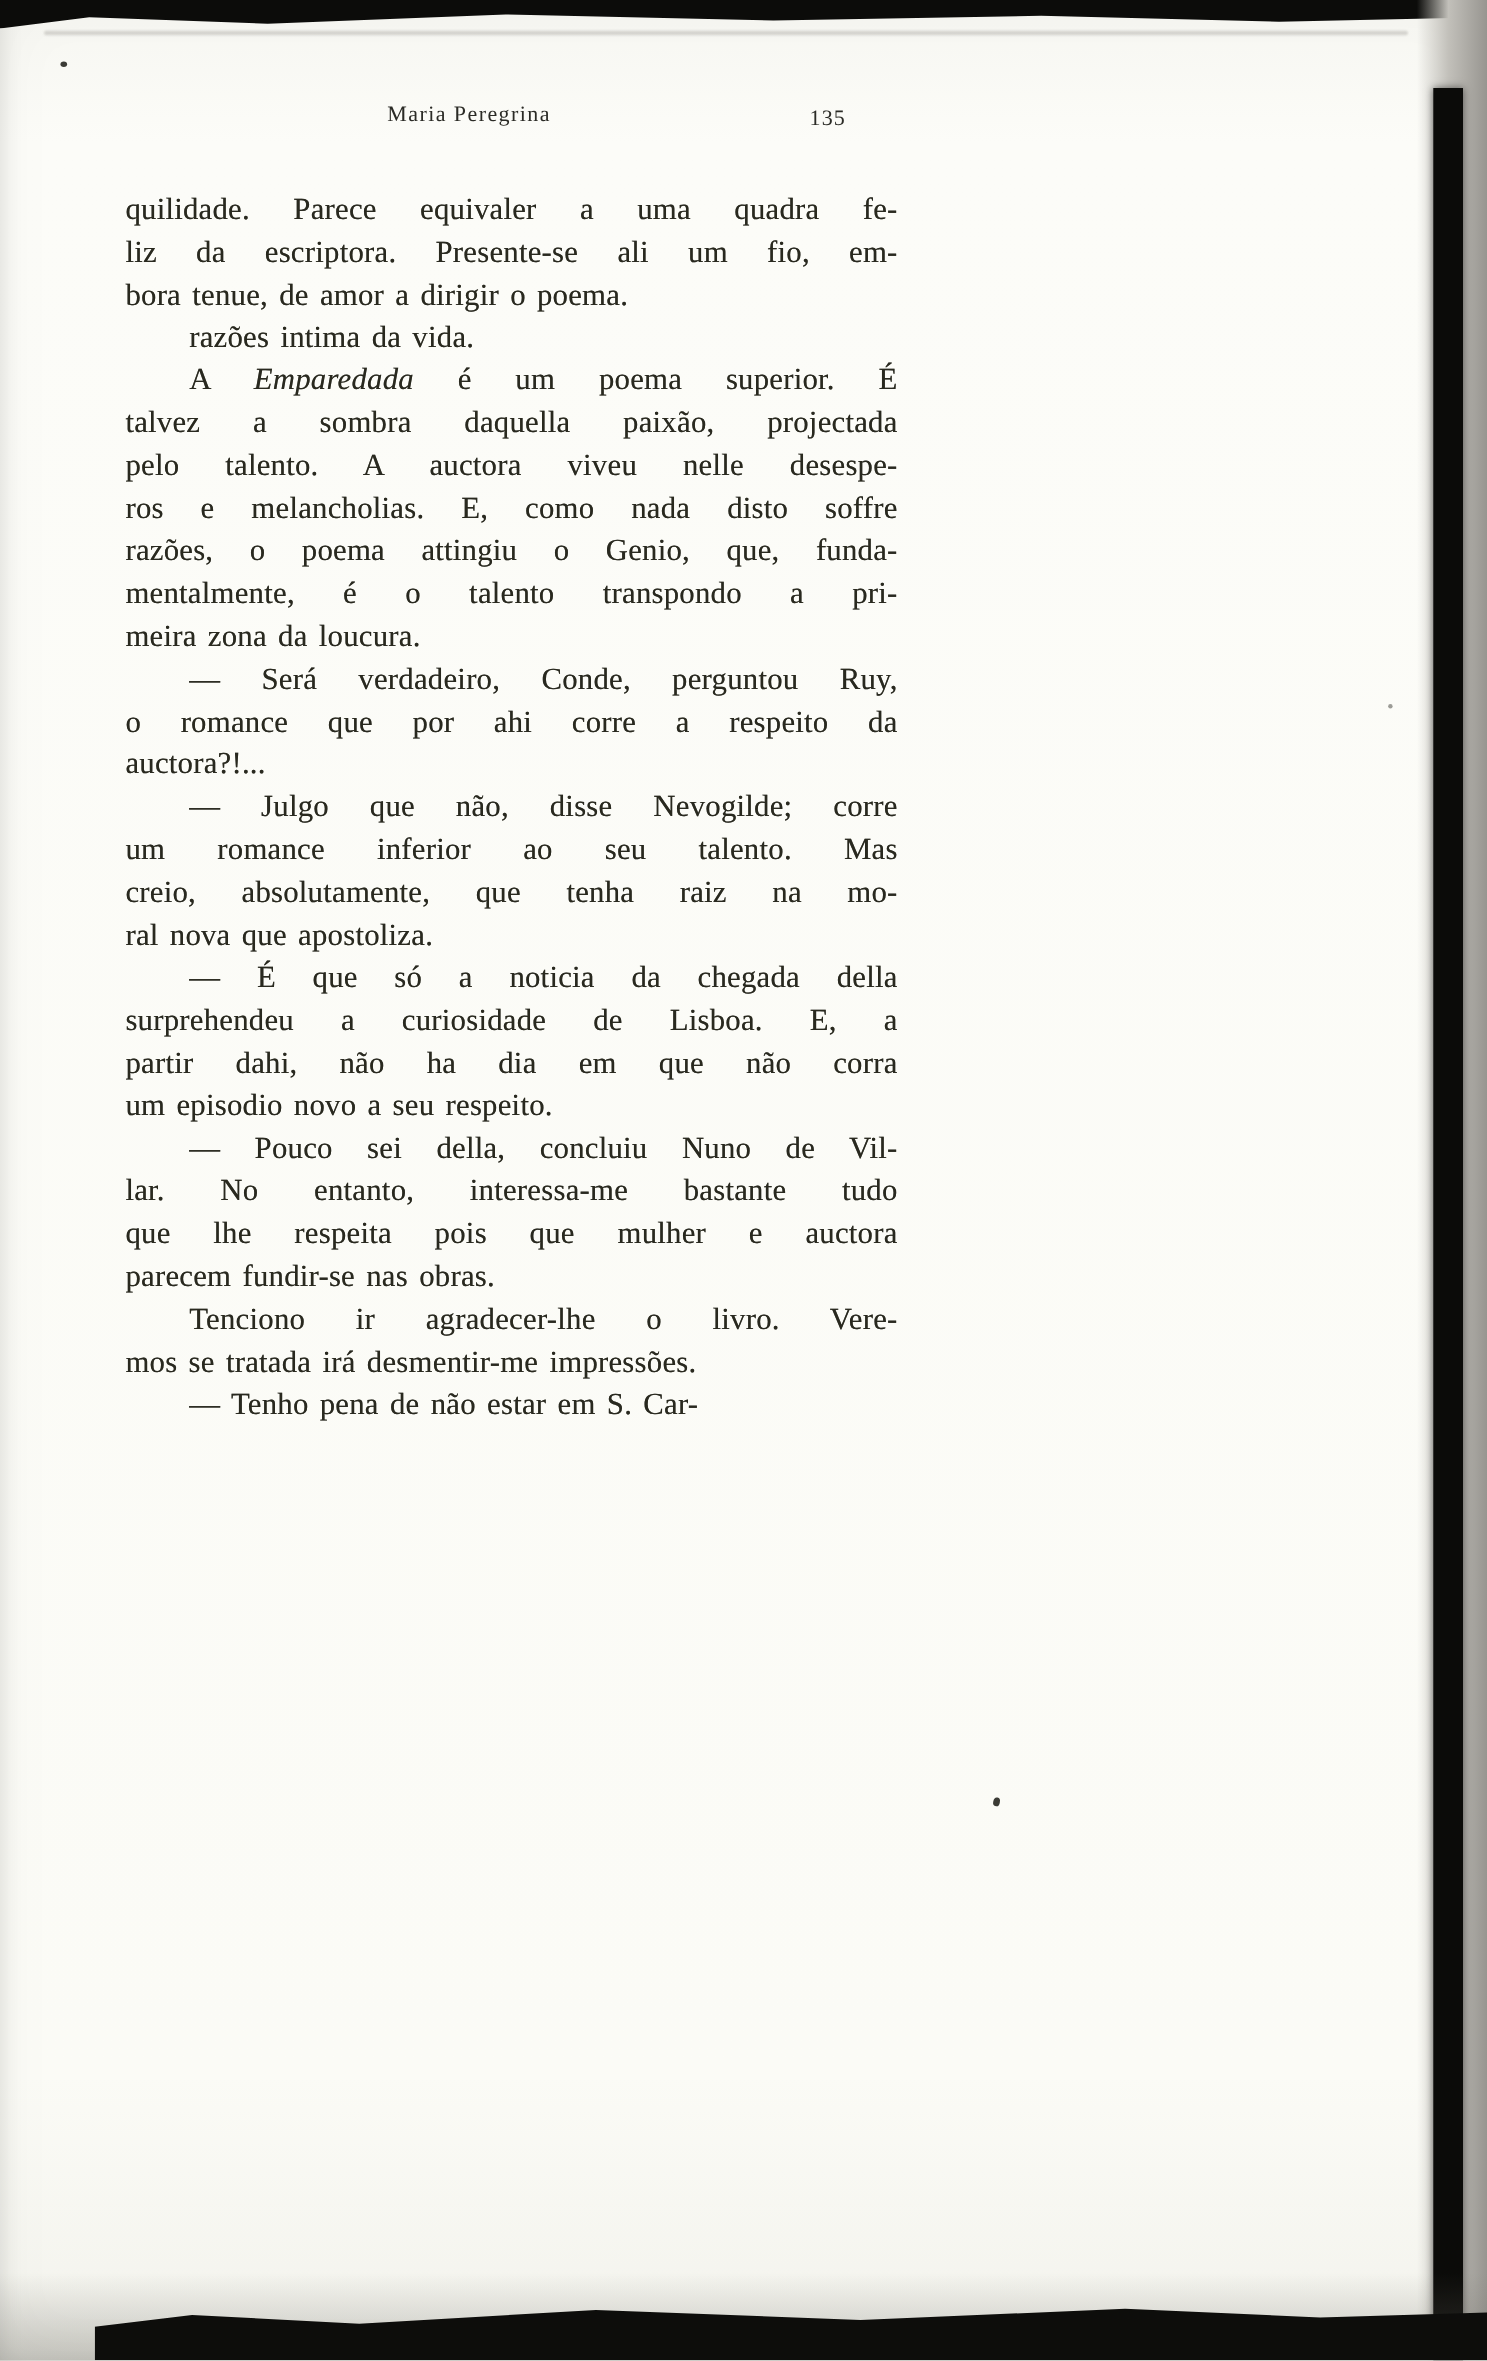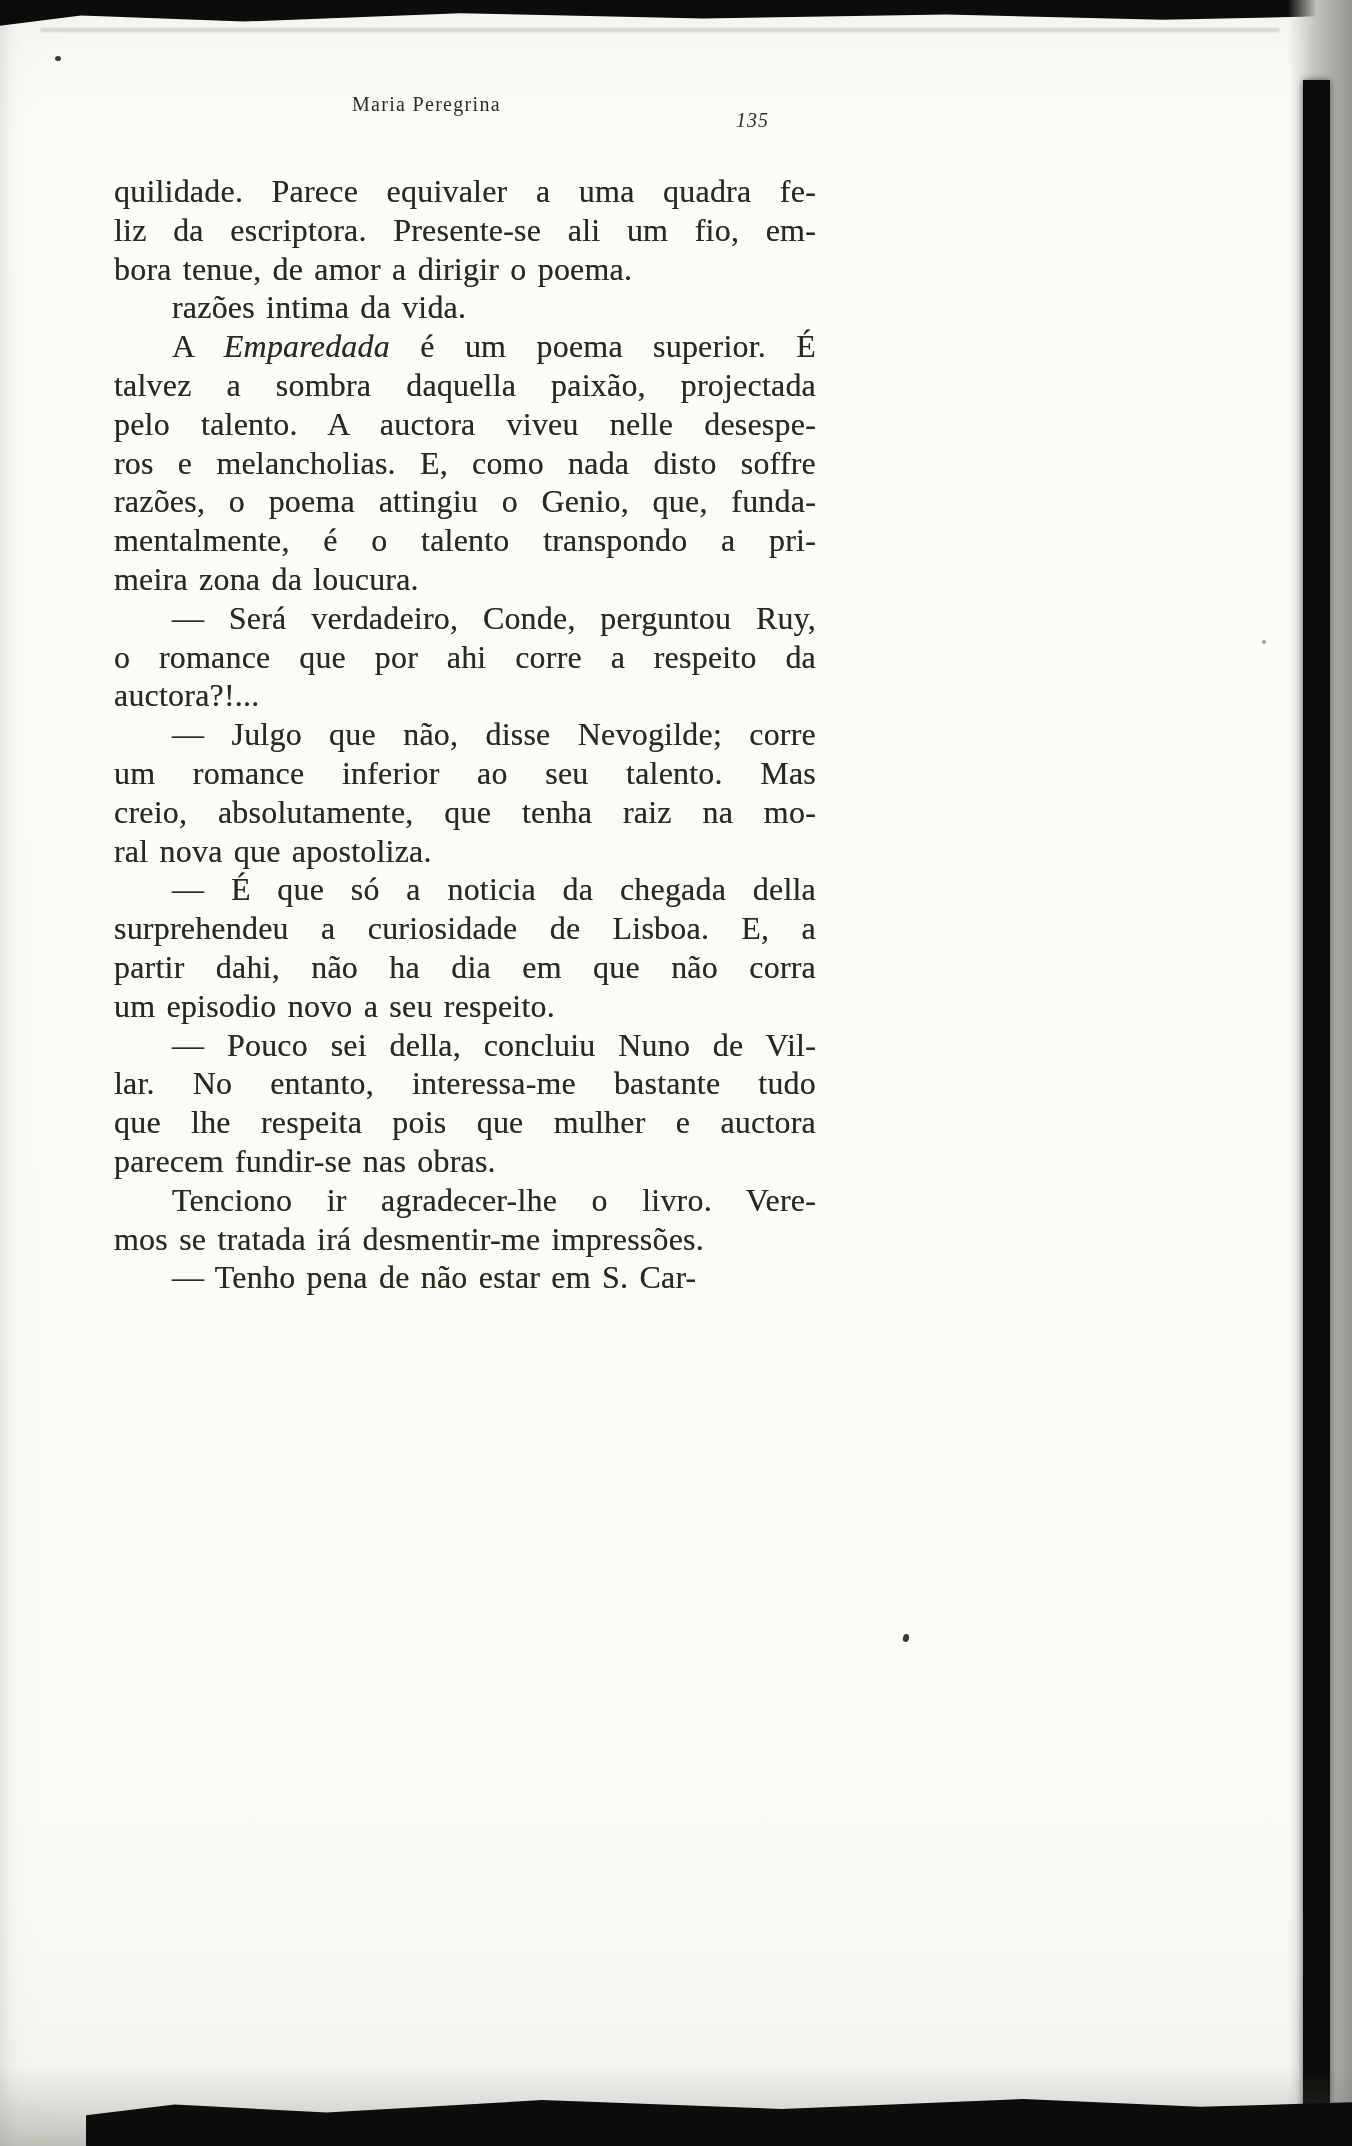--- a/index.html
+++ b/index.html
@@ -51,26 +51,26 @@
   .speck1 { left: 55px; top: 56px; width: 6px; height: 5px; }
   .speck2 { left: 903px; top: 1634px; width: 6px; height: 8px; border-radius: 60% 60% 50% 50%; transform: rotate(12deg); }
   .speck3 { left: 1262px; top: 640px; width: 4px; height: 4px; opacity: .5; }
 
   
   .header {
     position: absolute; top: 93px; left: 114px; width: 702px; height: 34px;
     font-size: 20px; color: #2b2b26; letter-spacing: 1.3px; text-align: right;
   }
   .header-title { position: absolute; left: 238px; top: 0; white-space: nowrap; }
-  .page-number { position: absolute; left: 622px; top: 16px; letter-spacing: 1px; font-style: italic; }
+  .page-number { position: absolute; left: 622px; top: 4px; letter-spacing: 1px; }
 
   
   .text-block {
     position: absolute; top: 172px; left: 114px; width: 702px;
-    font-size: 32px; line-height: 38.8px;
+    font-size: 28px; line-height: 38.8px;
     color: #29291f;
     letter-spacing: 0.2px;
     word-spacing: 3px;
     text-shadow: 0 0 0.6px rgba(45,45,38,0.65);
   }
   .paragraph { margin: 0; }
   .line { text-align: justify; }
   .line.fill { text-align-last: justify; }
   .paragraph.indent .line:first-child { text-indent: 58px; }
   .italic { font-style: italic; }

